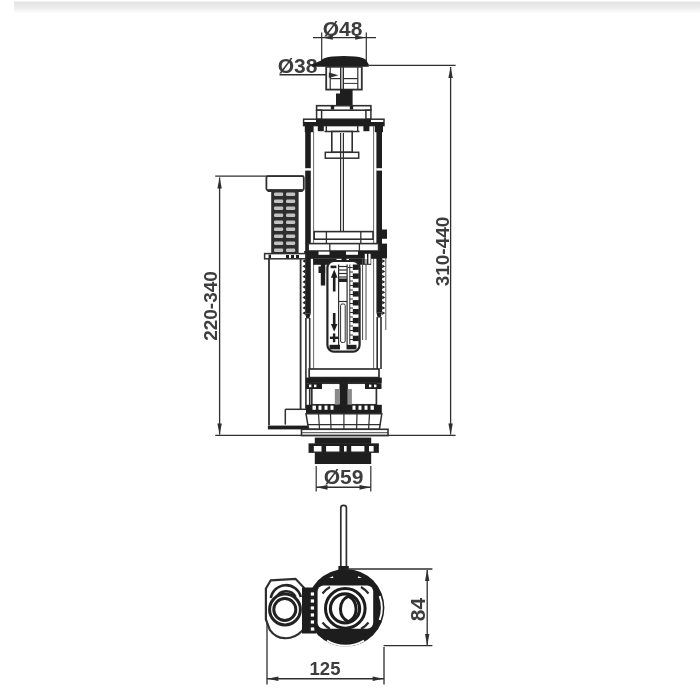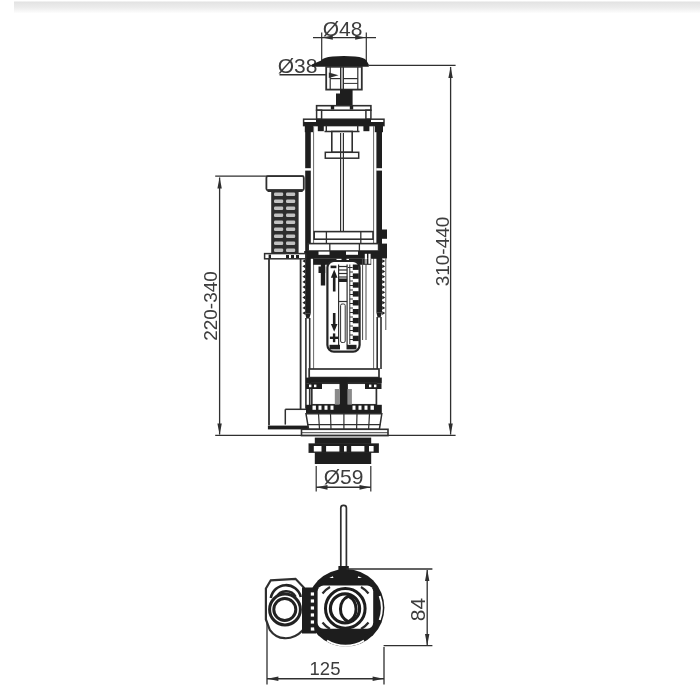--- a/index.html
+++ b/index.html
@@ -1,16 +1,16 @@
 <!DOCTYPE html>
 <html><head>
 <meta charset="utf-8">
 <style>
   html,body{margin:0;padding:0;background:#ffffff;}
-  #wrap{width:700px;height:700px;position:relative;background:#ffffff;overflow:hidden;}
+  #wrap{width:700px;height:700px;position:relative;background:#ffffff;overflow:hidden;font-weight:bold;}
   svg{display:block;}
   text{font-family:"Liberation Sans", sans-serif;fill:#3d3d3d;}
 </style>
 </head>
 <body>
 <div id="wrap">
 <svg width="700" height="700" viewBox="0 0 700 700">
 <defs>
 <linearGradient id="topband" x1="0" y1="0" x2="0" y2="1">
 <stop offset="0" stop-color="#e2e2e2"></stop>

